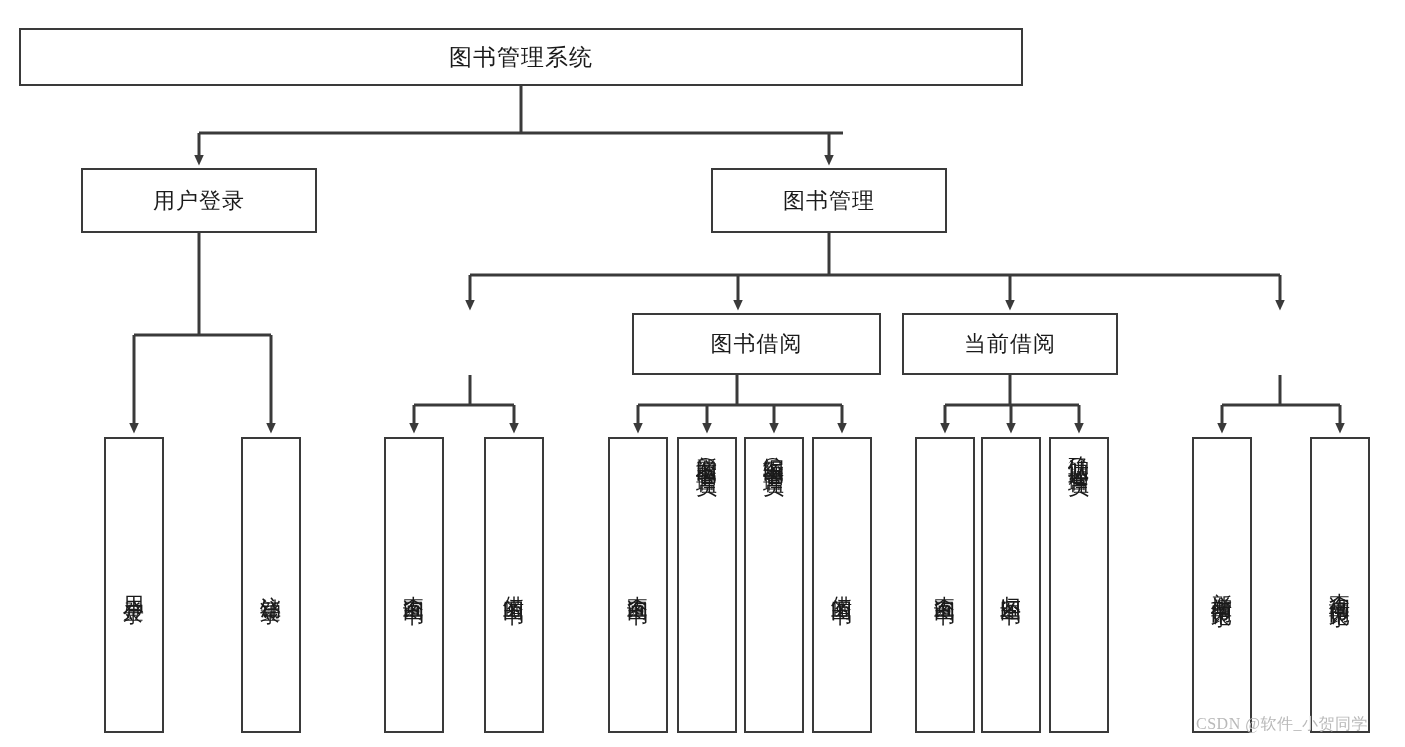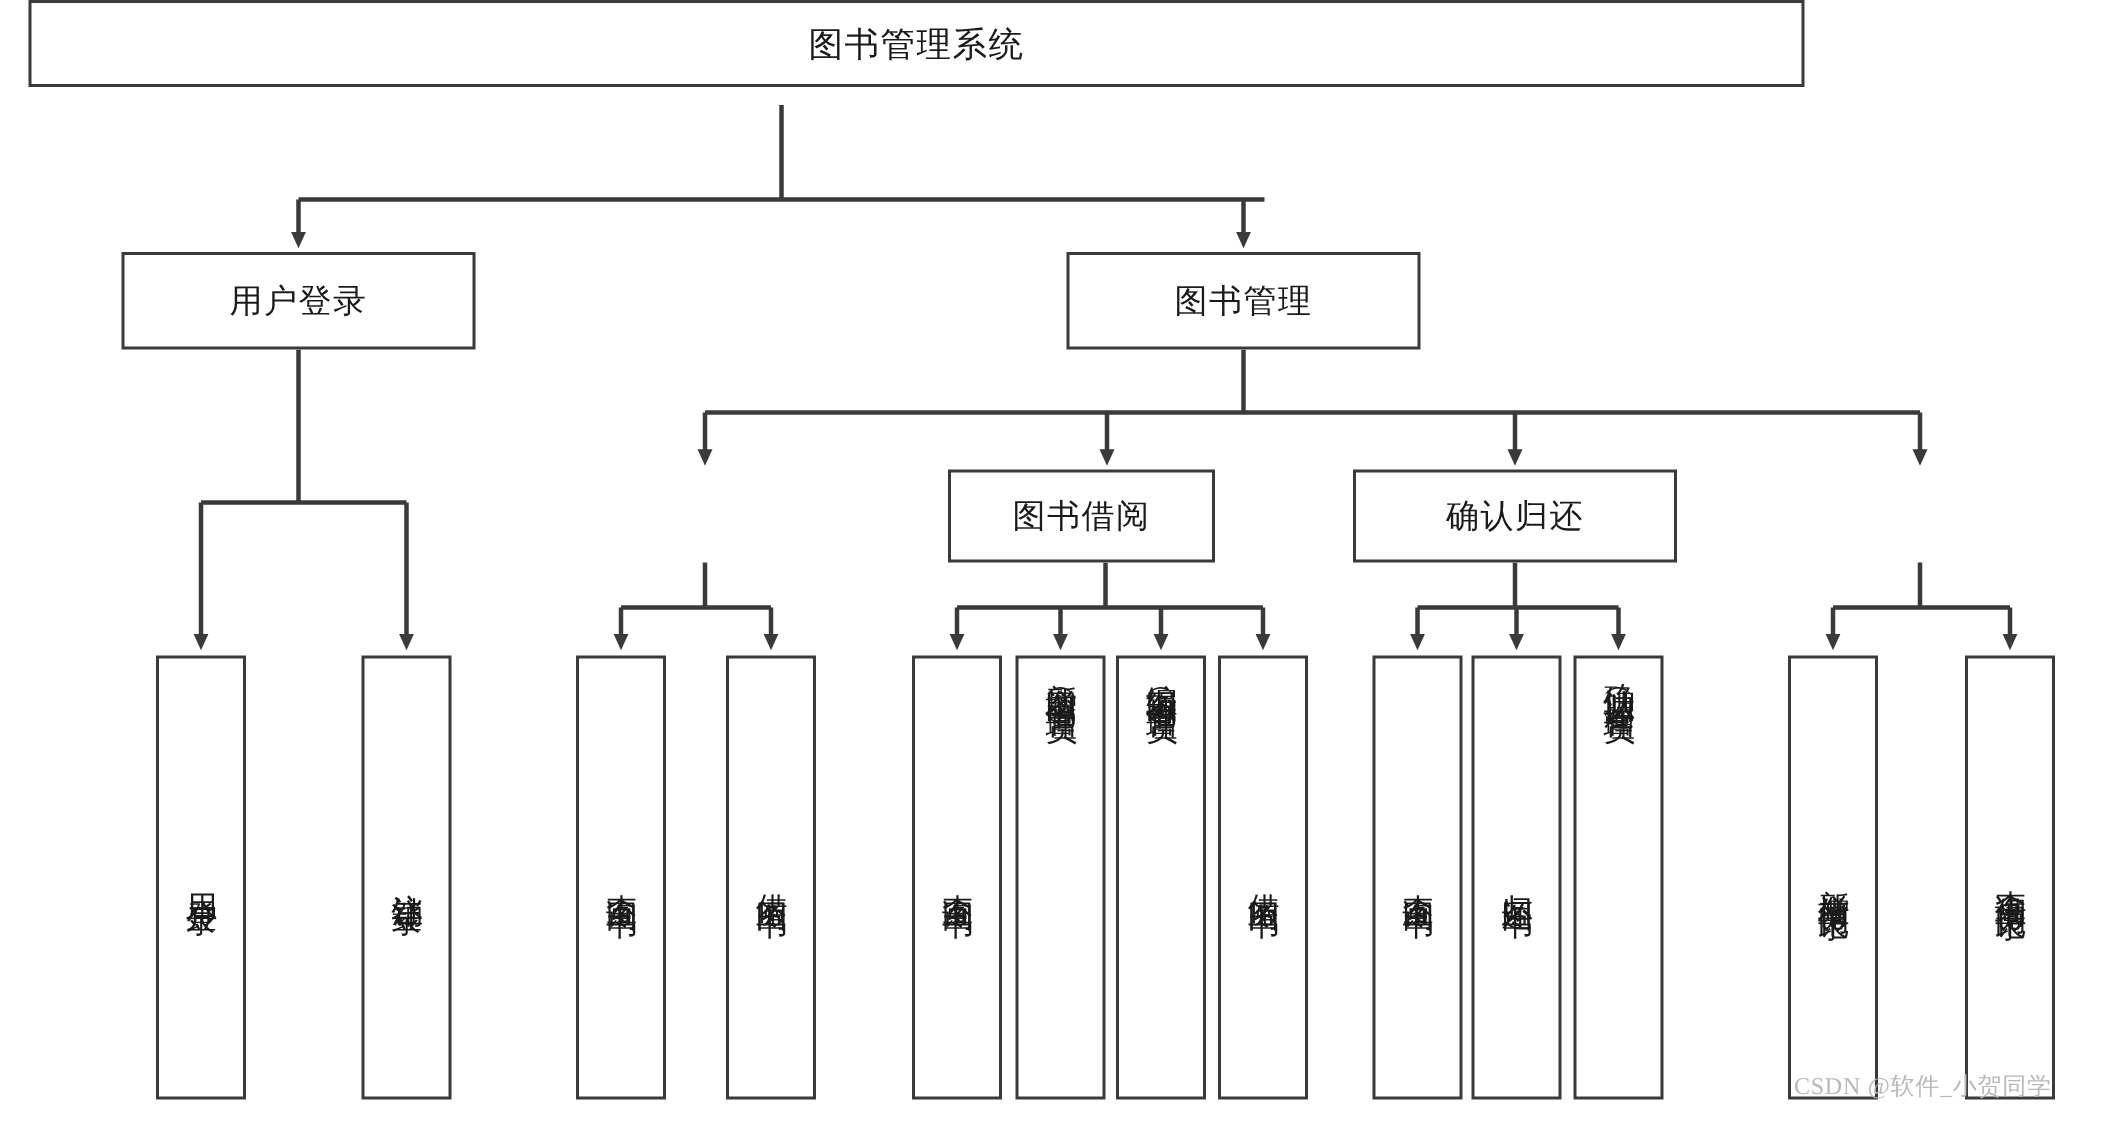--- a/index.html
+++ b/index.html
@@ -128,36 +128,36 @@
       <path d="M1011,405 L1011,424" marker-end="url(#arr)"></path>
       <path d="M1079,405 L1079,424" marker-end="url(#arr)"></path>
 
       <path d="M1280,375 L1280,405"></path>
       <path d="M1222,405 L1340,405"></path>
       <path d="M1222,405 L1222,424" marker-end="url(#arr)"></path>
       <path d="M1340,405 L1340,424" marker-end="url(#arr)"></path>
     </g>
   </svg>
 
-  <div class="node horiz root" style="left:19px; top:0; width:1184px; height:58px;">
+  <div class="node horiz root" style="left:19px; top:28px; width:1004px; height:58px;">
     <span class="label">图书管理系统</span>
   </div>
 
   <div class="node horiz" style="left:81px; top:168px; width:236px; height:65px;">
     <span class="label">用户登录</span>
   </div>
   <div class="node horiz" style="left:711px; top:168px; width:236px; height:65px;">
     <span class="label">图书管理</span>
   </div>
 
-  <div class="node horiz" style="left:632px; top:313px; width:178px; height:62px;">
+  <div class="node horiz" style="left:632px; top:313px; width:249px; height:62px;">
     <span class="label">图书借阅</span>
   </div>
   <div class="node horiz" style="left:902px; top:313px; width:216px; height:62px;">
-    <span class="label">确认归还</span>
+    <span class="label">当前借阅</span>
   </div>
 
   <div class="node vert center-text" style="left:104px; top:437px; width:60px; height:296px;">
     <span class="label">用户登录</span>
   </div>
   <div class="node vert center-text" style="left:241px; top:437px; width:60px; height:296px;">
     <span class="label">注销登录</span>
   </div>
 
   <div class="node vert center-text" style="left:384px; top:437px; width:60px; height:296px;">

